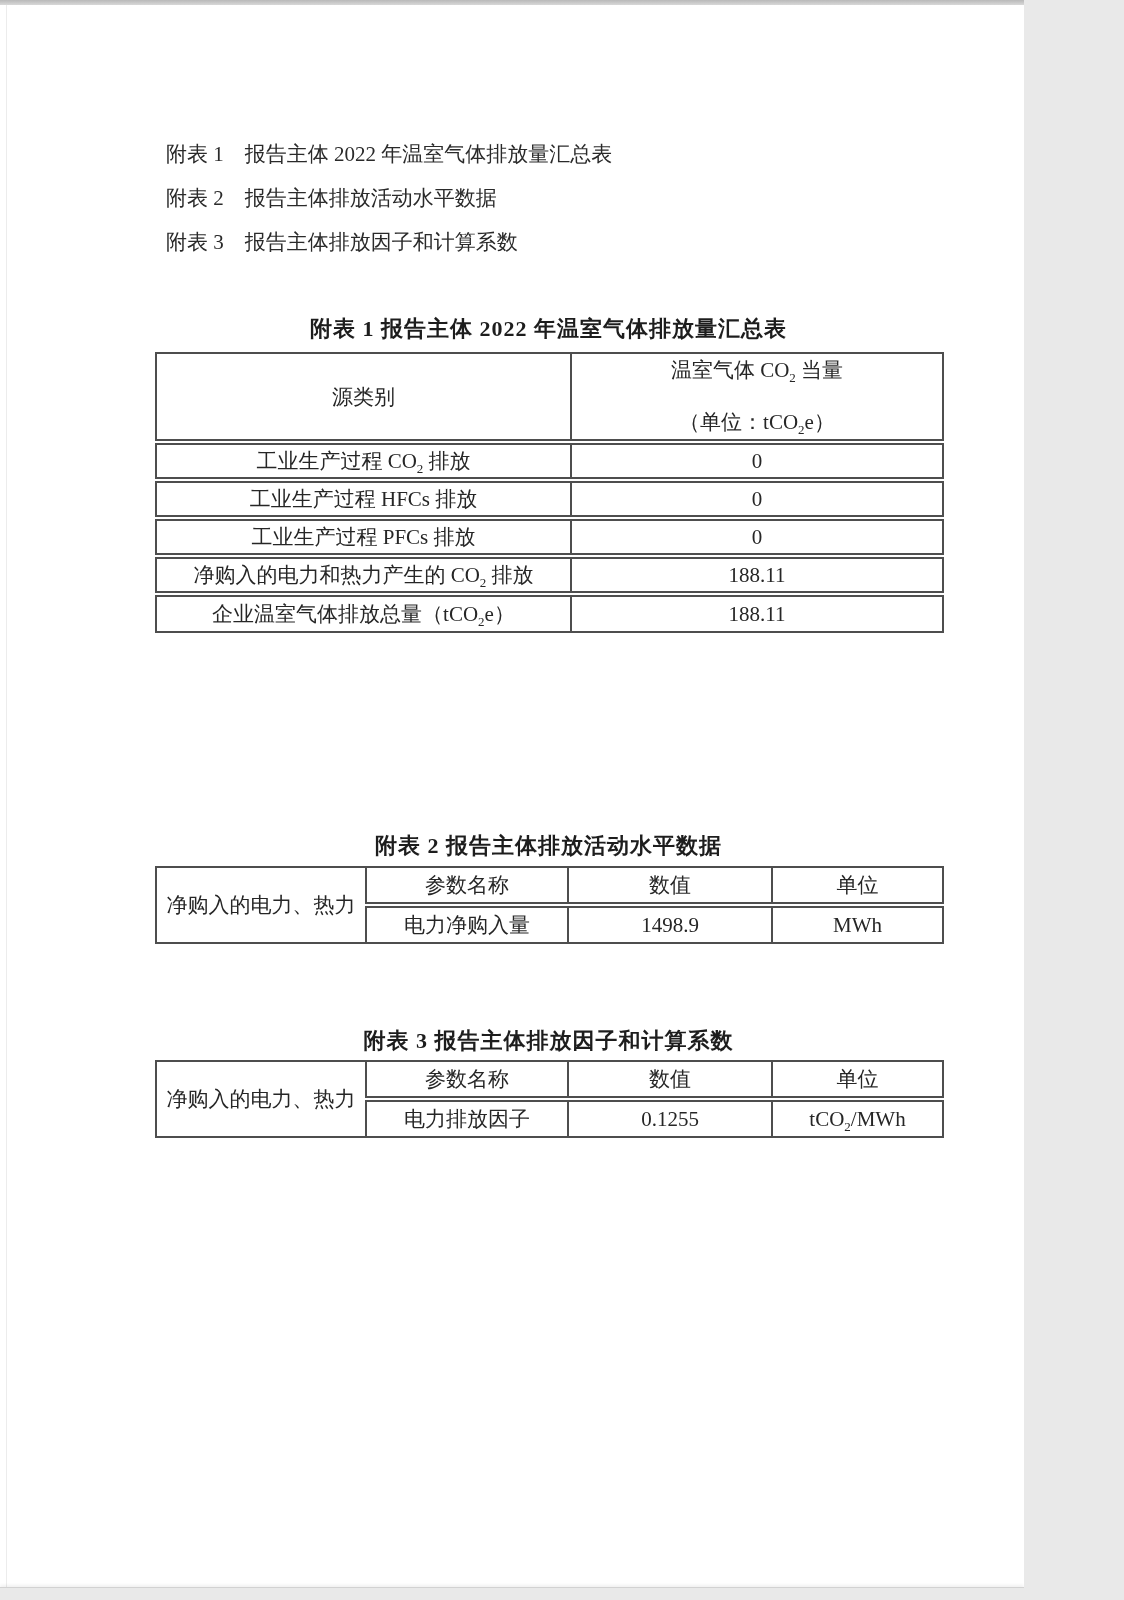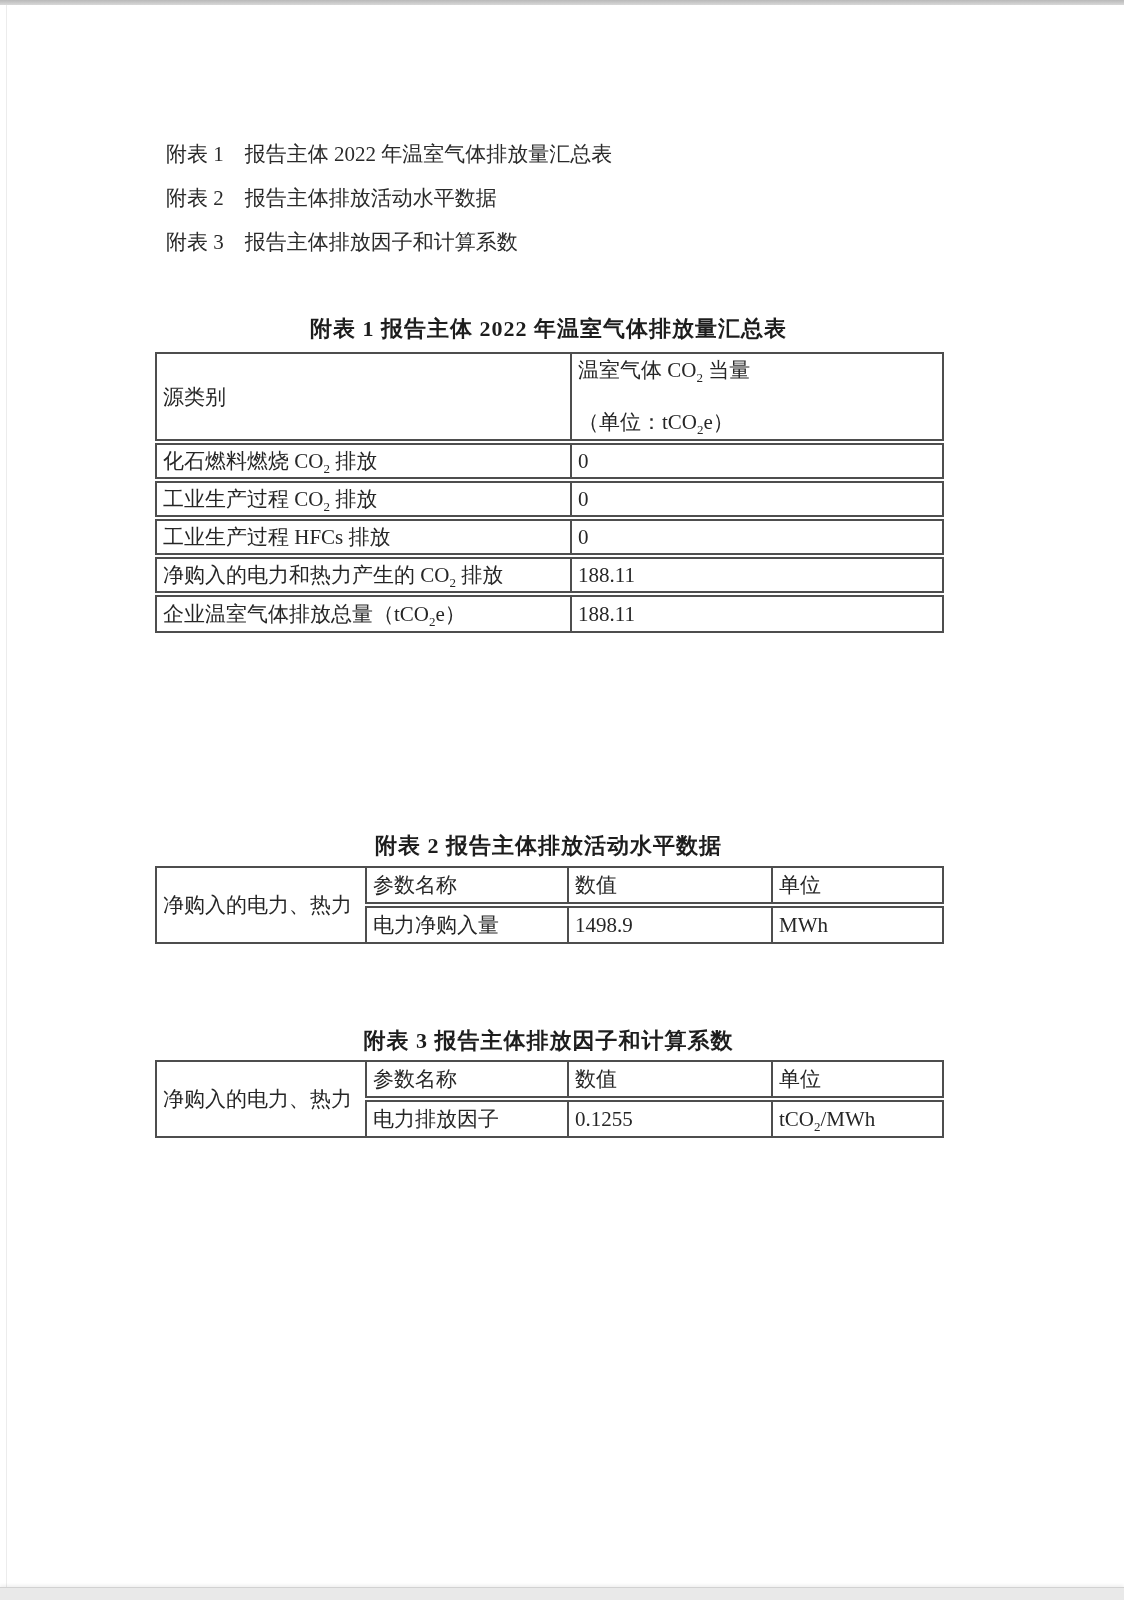--- a/index.html
+++ b/index.html
@@ -1,19 +1,19 @@
 <!DOCTYPE html>
 <html><head>
 <meta charset="utf-8">
 <style>
   * { box-sizing: border-box; }
   html, body { margin: 0; padding: 0; background: #e9e9e9; }
   .stage {
     position: relative;
-    width: 1124px;
+    width: 1024px;
     height: 1600px;
     overflow: hidden;
     background: #ffffff;
     font-family: "Liberation Serif", "DejaVu Serif", serif;
     color: #262626;
   }
   .top-strip {
     position: absolute; left: 0; top: 0; width: 100%; height: 5px;
     background: linear-gradient(#b9b9b9, #d8d8d8);
   }
@@ -43,21 +43,21 @@
   table.dtable {
     position: absolute; left: 155px;
     border-collapse: collapse; table-layout: fixed;
     width: 787px;
   }
   .t1 { top: 352px; }
   .t2 { top: 866px; }
   .t3 { top: 1060px; }
   table.dtable td {
     border: 2px solid #4e4e4e;
-    vertical-align: middle;
+    text-align: center; vertical-align: middle;
     font-size: 21px; color: #262626;
     padding: 0 6px;
     height: 38px;
     overflow: hidden;
   }
   .t1 tr.hdr td { height: 82px; }
   .t1 tr + tr td { border-top: 6px double #4e4e4e; }
   .t2 tr.datarow td, .t3 tr.datarow td { border-top: 6px double #4e4e4e; }
   td.cat { padding: 0 15px; line-height: 40px; margin-top: 48px; }
   .hl { line-height: 33px; }
@@ -86,29 +86,29 @@
       </colgroup>
     <tbody>
       <tr class="hdr">
         <td>源类别</td>
         <td>
           <div class="hl"><span>温室气体 CO</span><sub>2</sub><span> 当量</span></div>
           <div class="hl"><span>（单位：tCO</span><sub>2</sub><span>e）</span></div>
         </td>
       </tr>
       <tr>
-        <td><span>化石燃料燃烧 CO</span><sub>2</sub><span> 排放</span></td>
-        <td>0</td>
-      </tr>
-      <tr>
         <td><span>工业生产过程 CO</span><sub>2</sub><span> 排放</span></td>
         <td>0</td>
       </tr>
       <tr>
         <td><span>工业生产过程 HFCs 排放</span></td>
+        <td>0</td>
+      </tr>
+      <tr>
+        <td><span>工业生产过程 PFCs 排放</span></td>
         <td>0</td>
       </tr>
       <tr>
         <td><span>净购入的电力和热力产生的 CO</span><sub>2</sub><span> 排放</span></td>
         <td>188.11</td>
       </tr>
       <tr>
         <td><span>企业温室气体排放总量（tCO</span><sub>2</sub><span>e）</span></td>
         <td>188.11</td>
       </tr>

